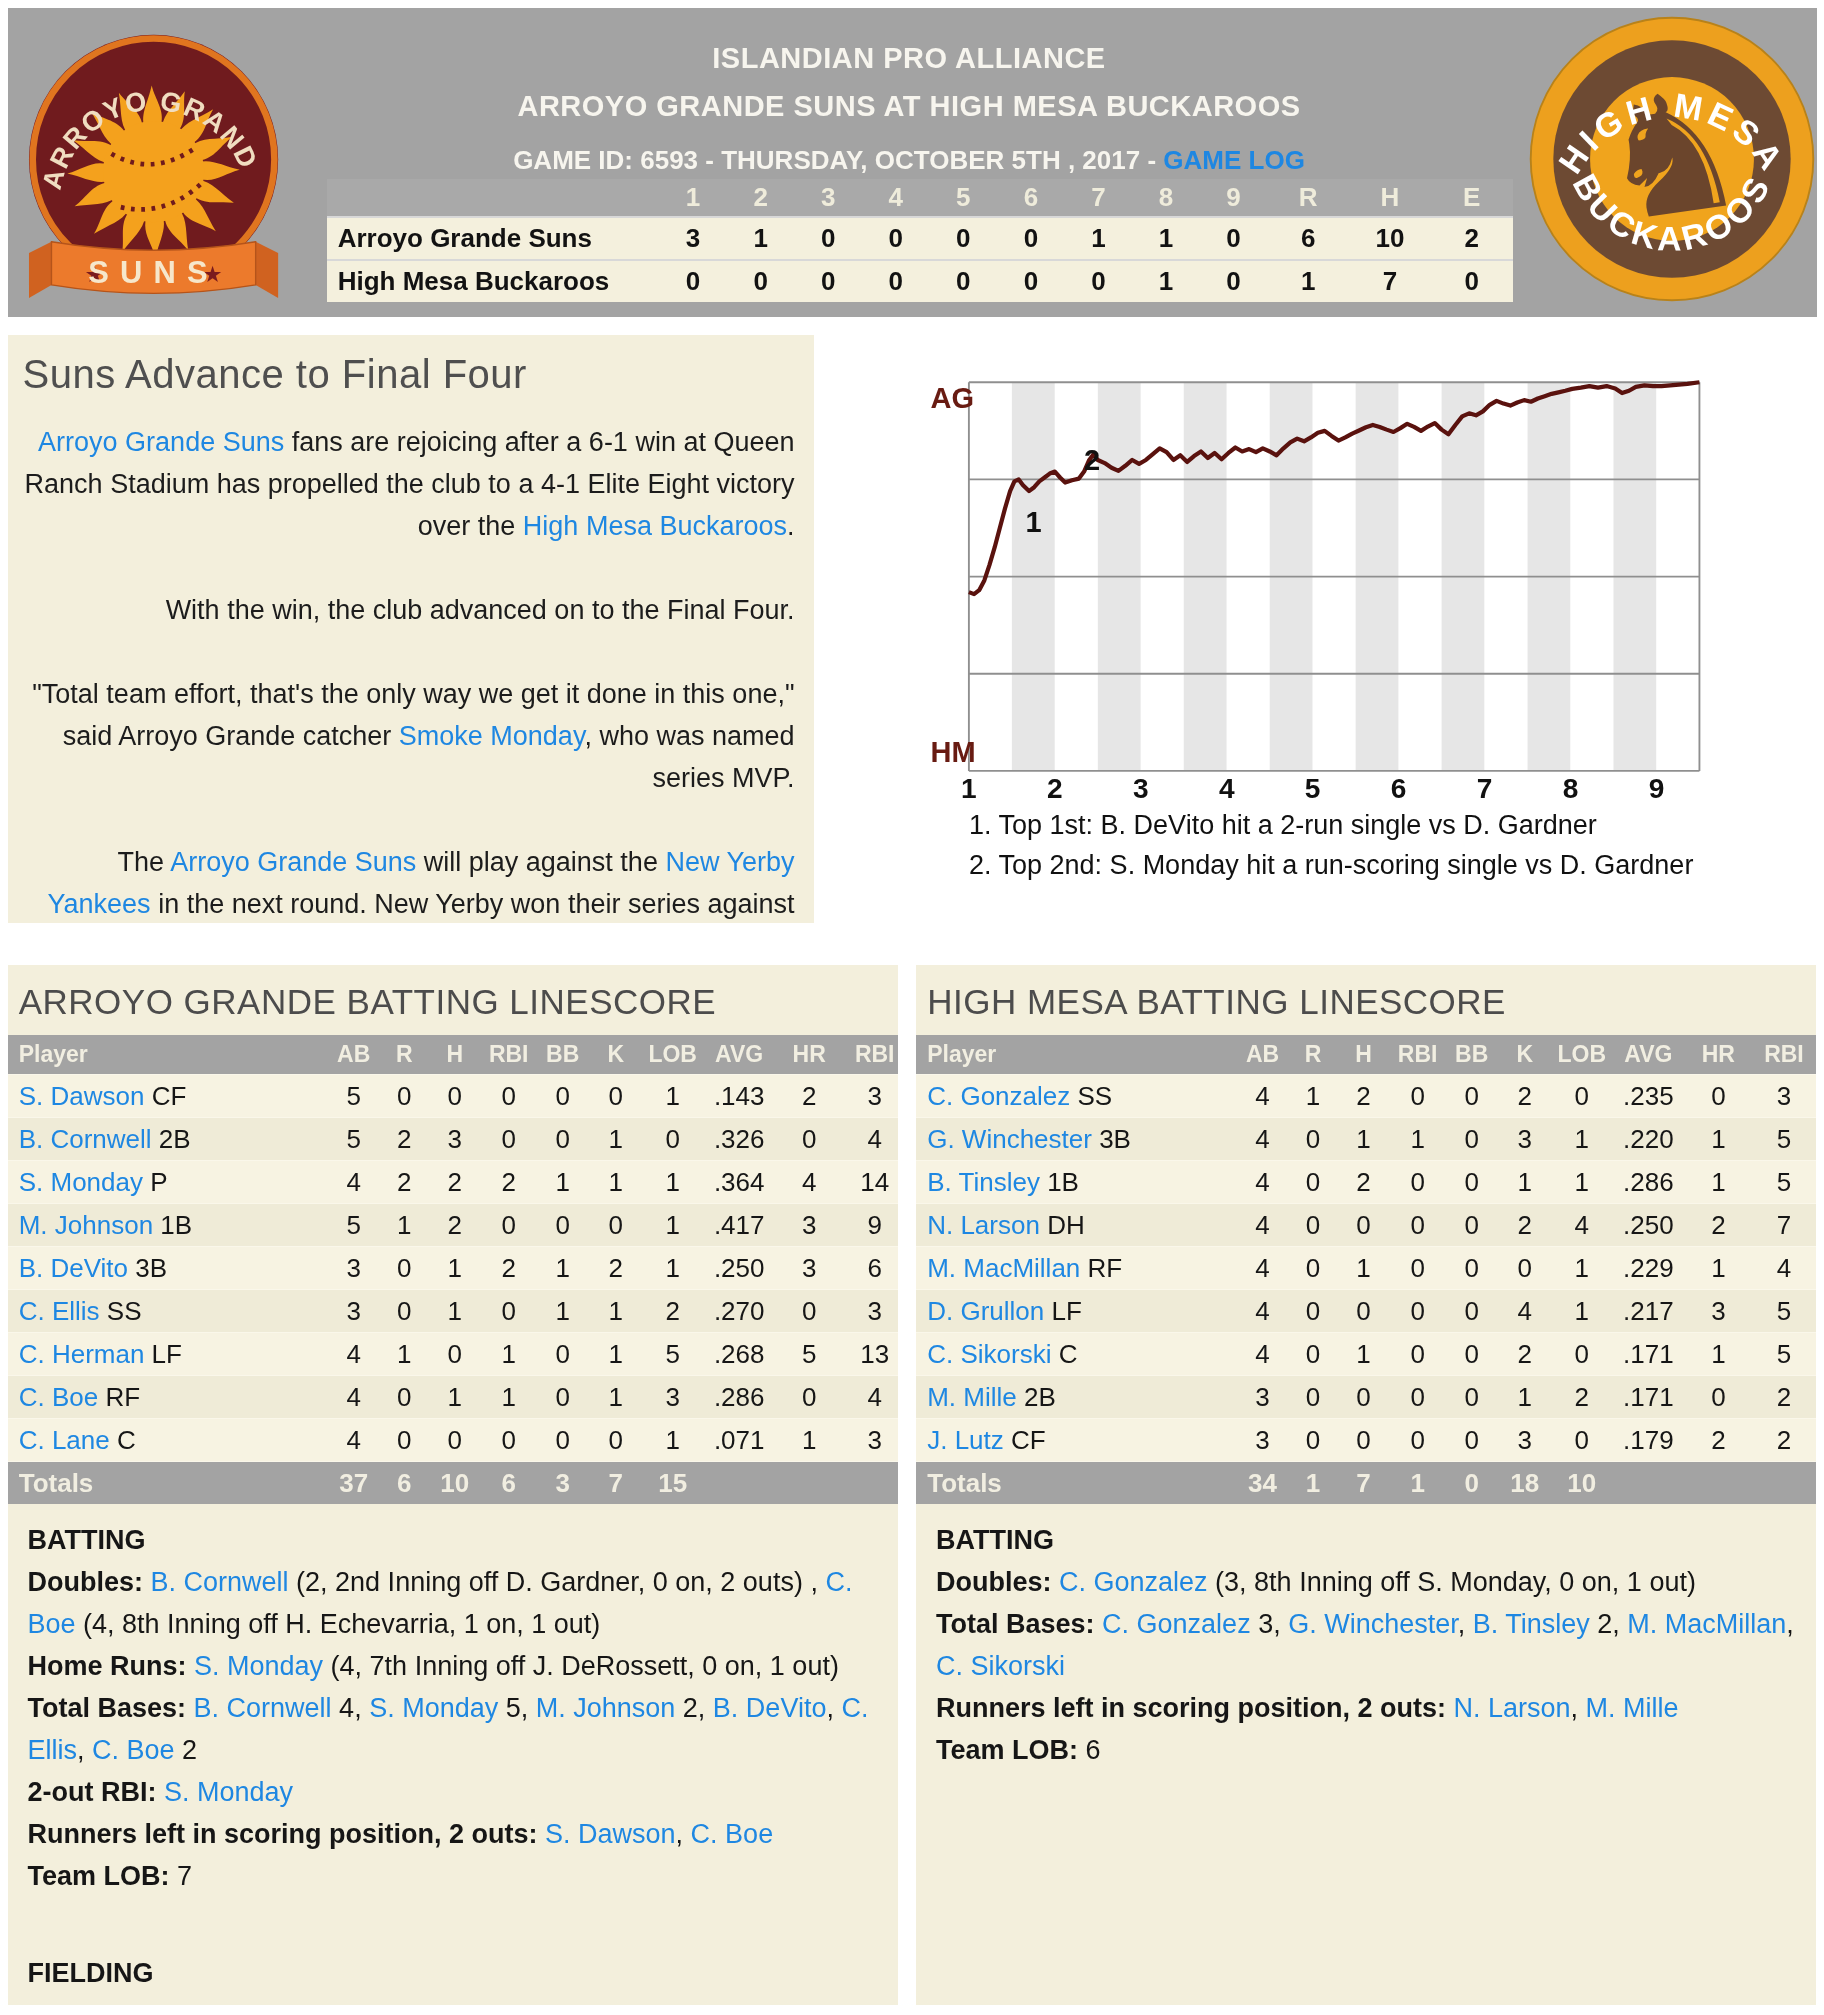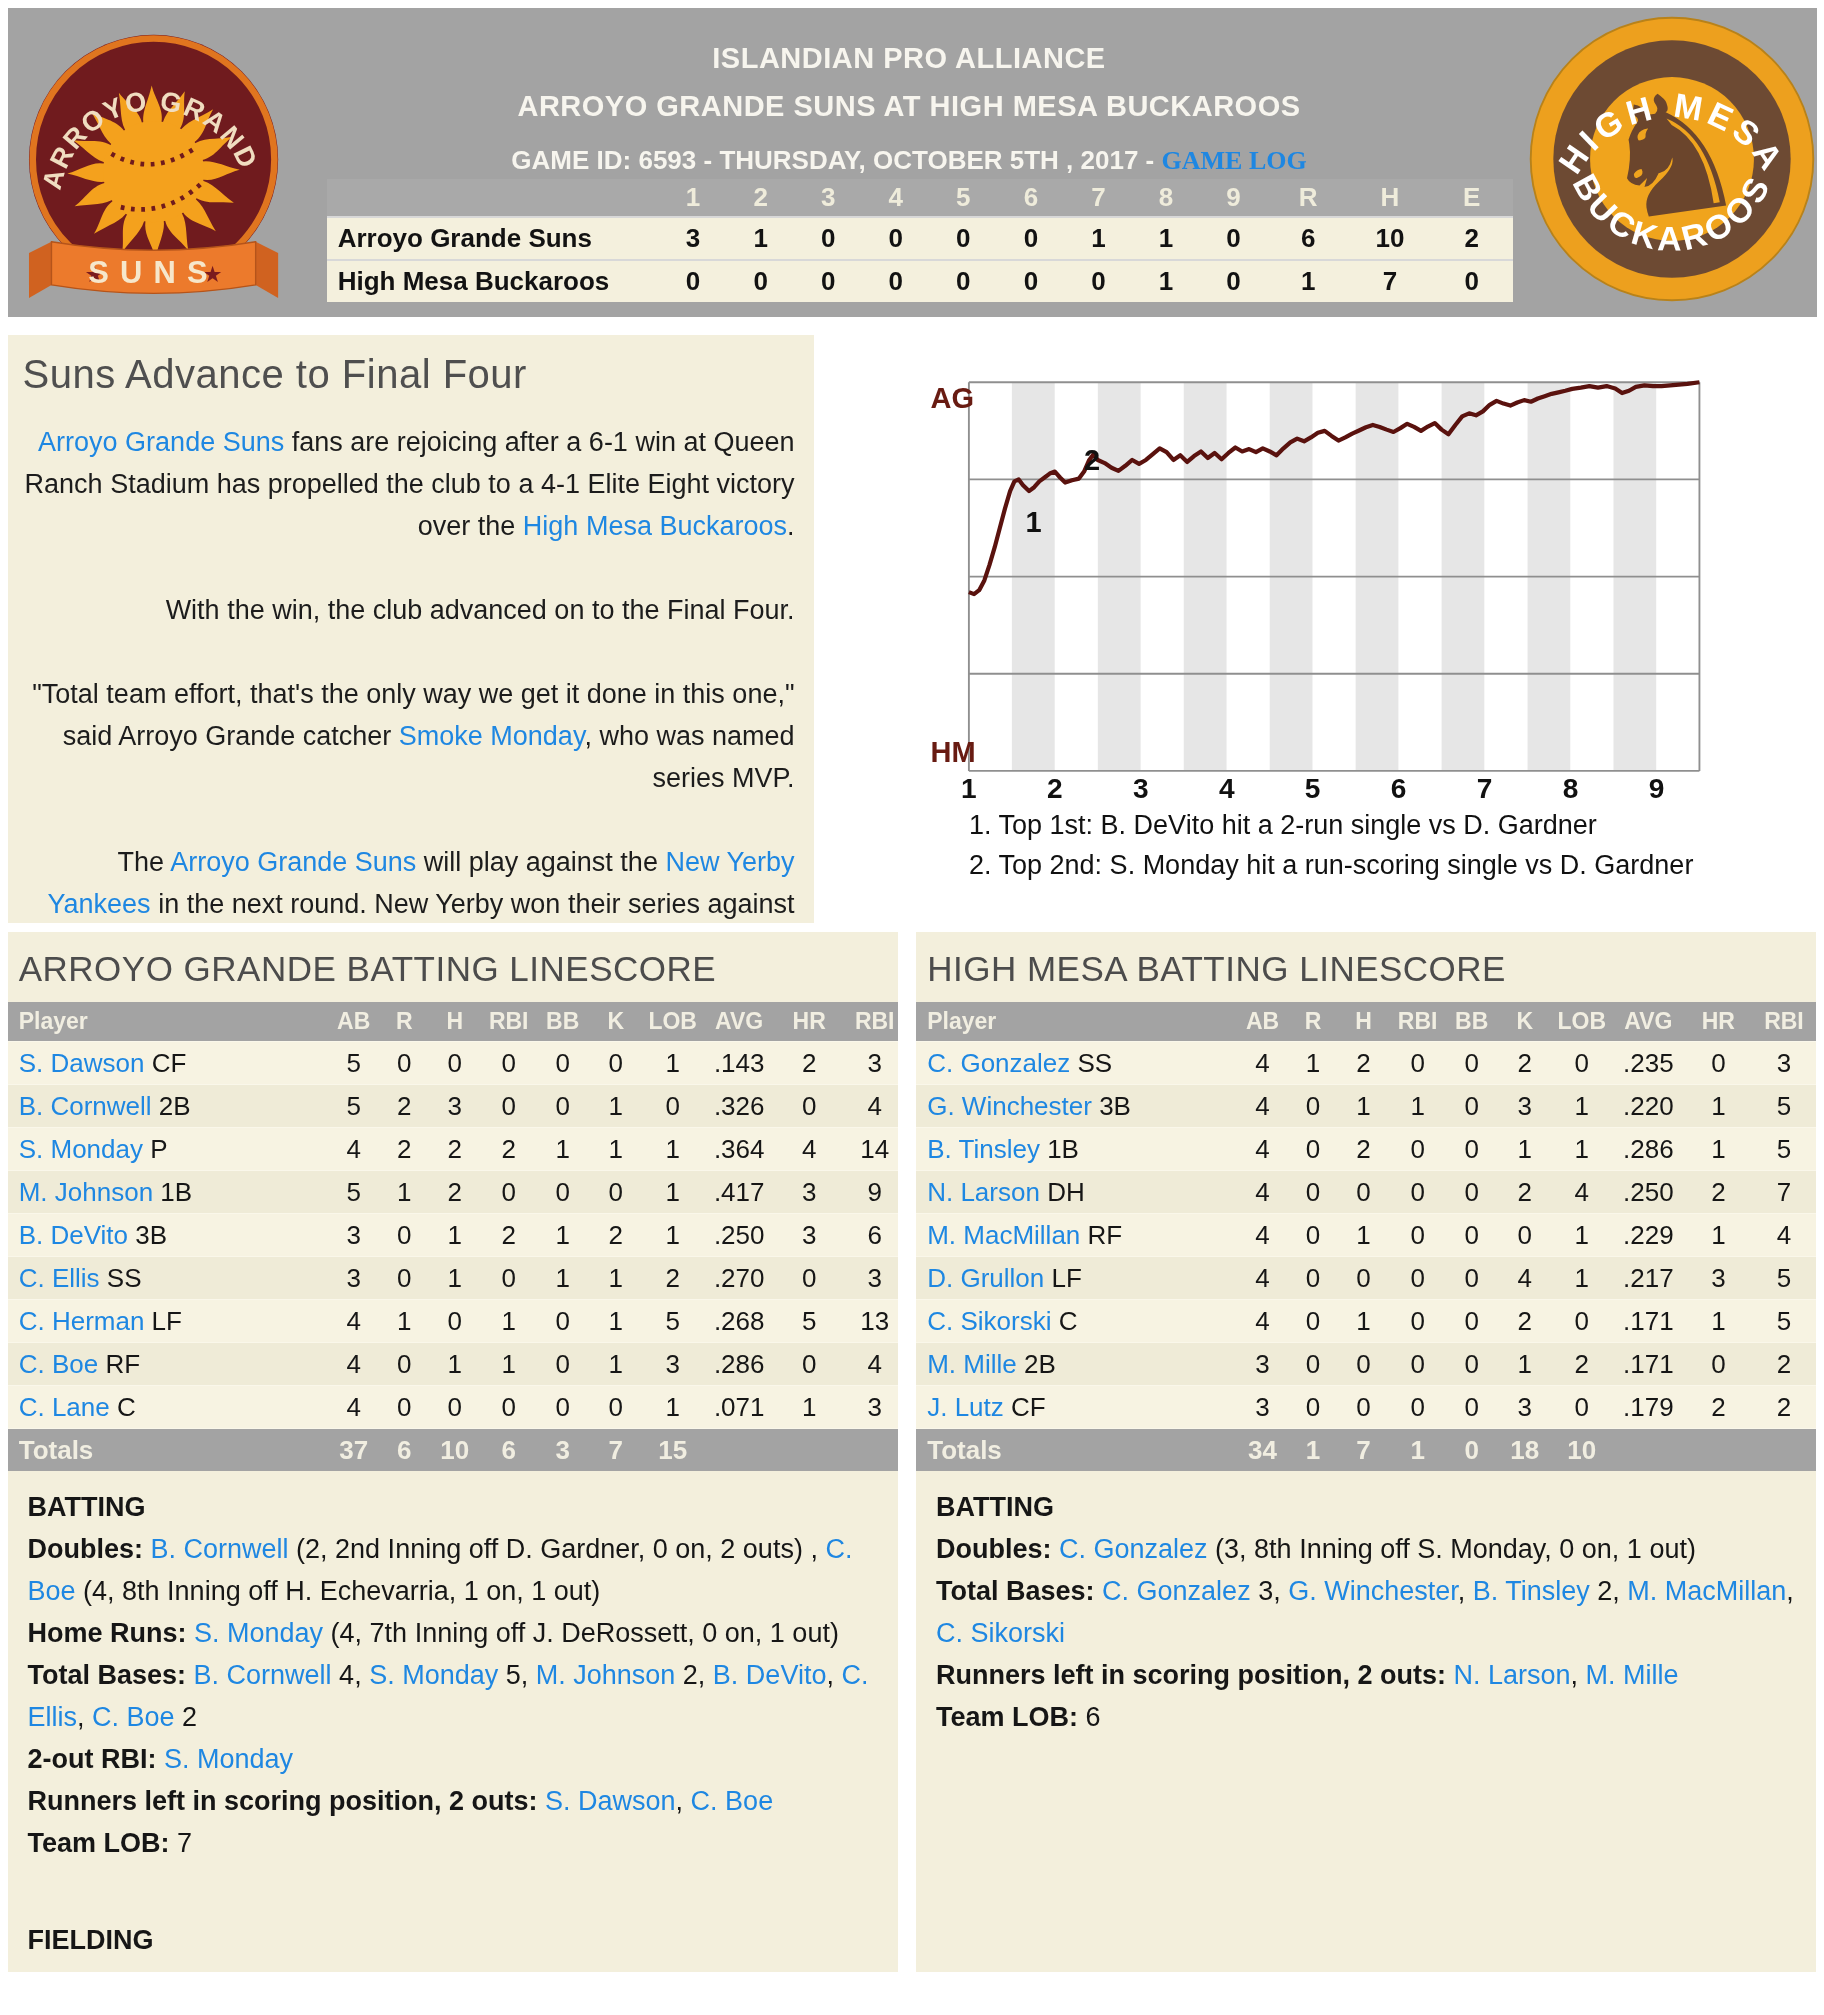--- a/index.html
+++ b/index.html
@@ -9,21 +9,21 @@
   
   .masthead{position:absolute;left:7.5px;top:7.5px;width:1809px;height:309px;background:#a3a3a3;}
   .logo{position:absolute;}
   #logo-away{left:19px;top:9.4px;}
   #logo-home{left:1518px;top:5.6px;}
   .mast-center{position:absolute;left:274px;top:0;width:1255px;text-align:center;
                color:#f7f5ee;font-weight:bold;}
   .league{margin-top:34px;font-size:29px;letter-spacing:0.5px;}
   .matchup{margin-top:15px;font-size:29px;letter-spacing:0.5px;}
   .gameinfo{margin-top:22.5px;font-size:26px;}
-  .gameinfo a{color:#1e87e2;text-decoration:none;cursor:pointer;font-family:Liberation Serif, serif;}
+  .gameinfo a{color:#1e87e2;text-decoration:none;cursor:pointer;}
 
   .linescore-wrap{position:absolute;left:319px;top:171px;width:1186px;}
   table.linescore{border-collapse:collapse;width:100%;table-layout:fixed;}
   .linescore th{background:#a9a9a9;color:#efecdb;font-weight:bold;font-size:26px;
                 height:37px;text-align:center;padding:0;}
   .linescore td{background:#f4f0dd;color:#121212;font-weight:bold;font-size:26px;
                 height:41px;text-align:center;border-top:2.8px solid #d8d8d8;padding:0;}
   .linescore .teamcell{text-align:left;padding-left:11.2px;}
 
   
@@ -33,21 +33,21 @@
   .article .para{margin:42px 19px 0 15px;font-size:27px;line-height:42px;color:#1c1c1c;text-align:right;}
   .article .para.first{margin-top:24px;}
   .article a{color:#1e87e2;text-decoration:none;cursor:pointer;}
 
   
   .chart-sec{position:absolute;left:923px;top:323px;width:901px;}
   #wpchart{display:block;}
   .caps{margin:1.9px 0 0 46px;font-size:27px;line-height:40px;color:#111;}
 
   
-  .panel{position:absolute;top:932px;height:1040px;background:#f3efdc;overflow:hidden;}
+  .panel{position:absolute;top:965px;height:1040px;background:#f3efdc;overflow:hidden;}
   #panel-away{left:7.5px;width:890px;}
   #panel-home{left:916px;width:900px;}
   .panel-title{padding:17px 0 13px 11.2px;font-size:35px;color:#4c4c4c;letter-spacing:0.5px;}
   table.box{width:100%;border-collapse:collapse;table-layout:fixed;}
   .box th{background:#a3a3a3;color:#f1eee1;font-size:23px;font-weight:bold;height:39px;
           text-align:center;padding:0;}
   .box th.pl, .box td.pl{text-align:left;padding-left:11.2px;}
   .box td{font-size:26px;height:42px;text-align:center;color:#161616;
           border-top:1.9px solid #faf7ea;padding:0;}
   .box tr.r0 td{background:#f7f3e2;}

